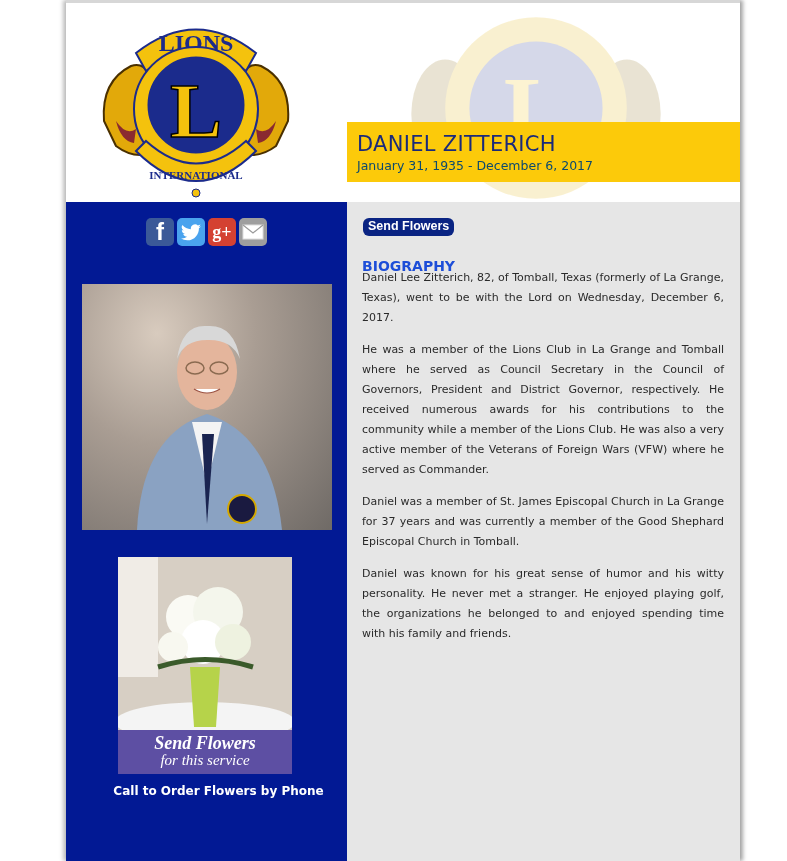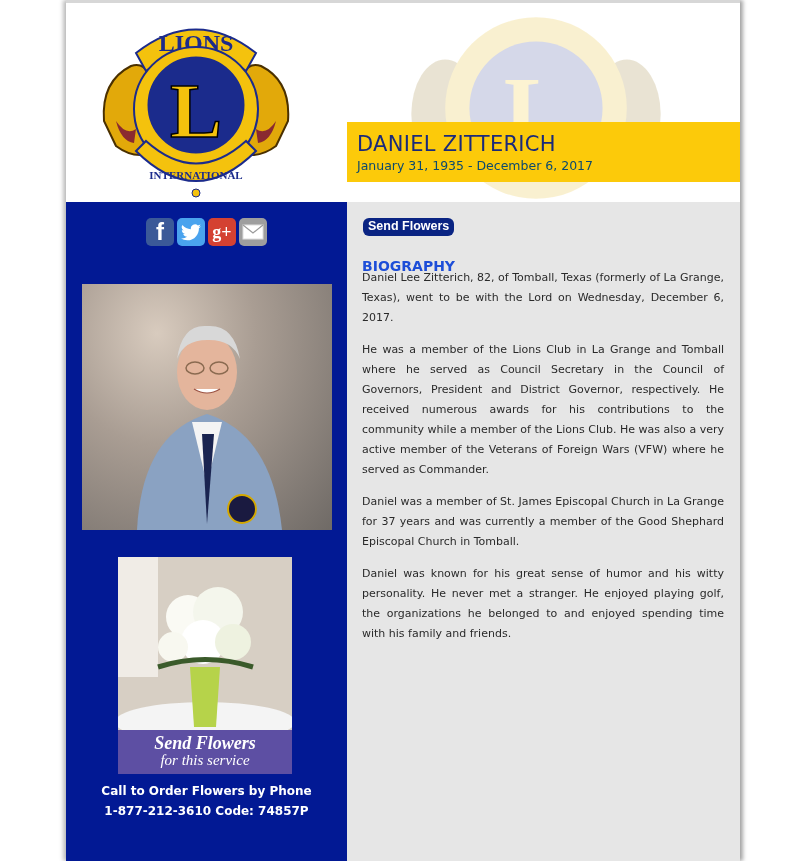--- a/index.html
+++ b/index.html
@@ -50,21 +50,21 @@
     position:absolute; left:52px; top:355px; width:174px; height:217px;
     background:#c8c0b4; overflow:hidden;
   }
   .flowers .caption {
     position:absolute; left:0; bottom:0; width:174px; height:44px; background:#5d4fa3;
     color:#fff; text-align:center; font-family:"Liberation Serif", serif; font-style:italic;
   }
   .flowers .caption .c1 { display:block; font-size:18px; font-weight:bold; margin-top:3px; }
   .flowers .caption .c2 { display:block; font-size:15px; margin-top:-2px; }
   .phone { position:absolute; left:0; width:281px; text-align:center; color:#fff; font-size:12px; font-weight:bold; }
-  .phone.l1 { top:582px; }
+  .phone.l1 { top:582px;padding-left:12px; }
   .phone.l2 { top:602px; }
   .content {
     position:absolute; left:281px; top:202px; width:393px; height:659px;
     background:#e6e6e6;
   }
   .send-btn {
     position:absolute; left:16px; top:16px; background:#0a2483; color:#fff;
     font-family:"Liberation Sans", sans-serif; font-size:12.5px; font-weight:bold;
     padding:1px 5px 2px 5px; border-radius:6px; line-height:15px;
   }
@@ -164,21 +164,20 @@
         <circle cx="55" cy="90" r="15" fill="#f8f8f0"></circle>
         <path d="M40 110 Q87 95 135 110" stroke="#3a5a2a" stroke-width="5" fill="none"></path>
       </svg>
       <div class="caption">
         <span class="c1">Send Flowers</span>
         <span class="c2">for this service</span>
       </div>
     </div>
 
     <div class="phone l1">Call to Order Flowers by Phone</div>
-    <div class="phone l2">1-877-212-3610 Code: 74857P</div>
   </div>
 
   <div class="content">
     <div class="send-btn">Send Flowers</div>
     <div class="bio-title">BIOGRAPHY</div>
     <div class="bio">
       <p>Daniel Lee Zitterich, 82, of Tomball, Texas (formerly of La Grange, Texas), went to be with the Lord on Wednesday, December 6, 2017.</p>
       <p>He was a member of the Lions Club in La Grange and Tomball where he served as Council Secretary in the Council of Governors, President and District Governor, respectively.   He received numerous awards for his contributions to the community while a member of the Lions Club.  He was also a very active member of the Veterans of Foreign Wars (VFW) where he served as Commander.</p>
       <p>Daniel was a member of St. James Episcopal Church in La Grange for 37 years and was currently a member of the Good Shephard Episcopal Church in Tomball.</p>
       <p>Daniel was known for his great sense of humor and his witty personality.  He never met a stranger.  He enjoyed playing golf, the organizations he belonged to and enjoyed spending time with his family and friends.</p>

